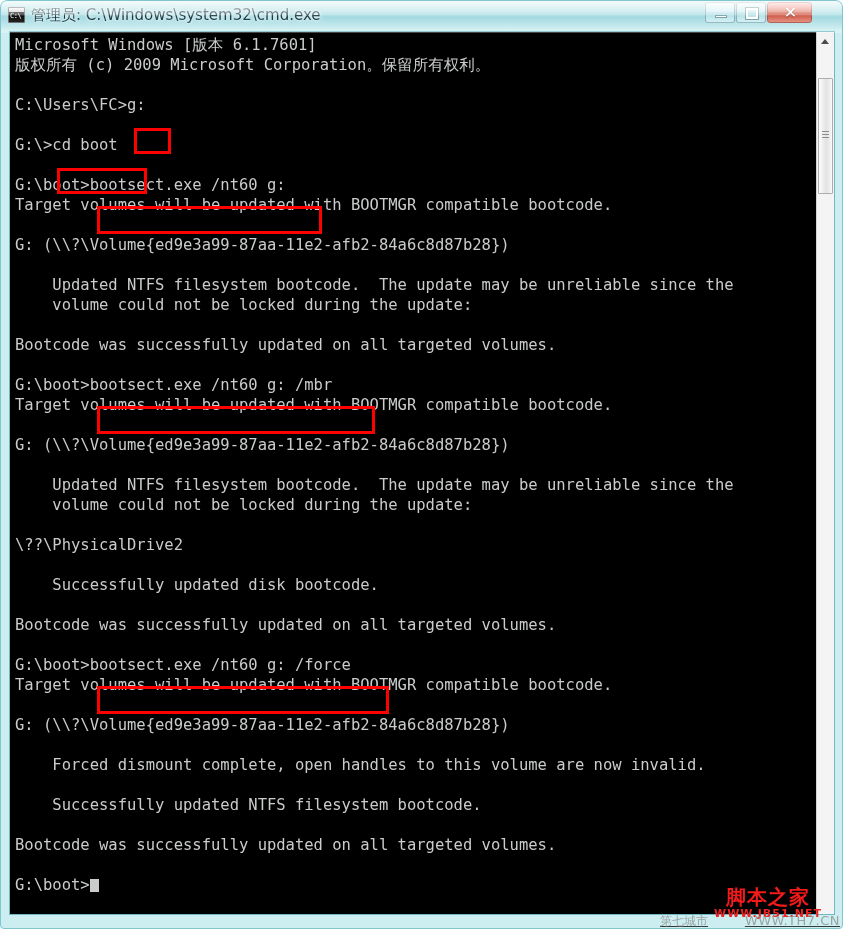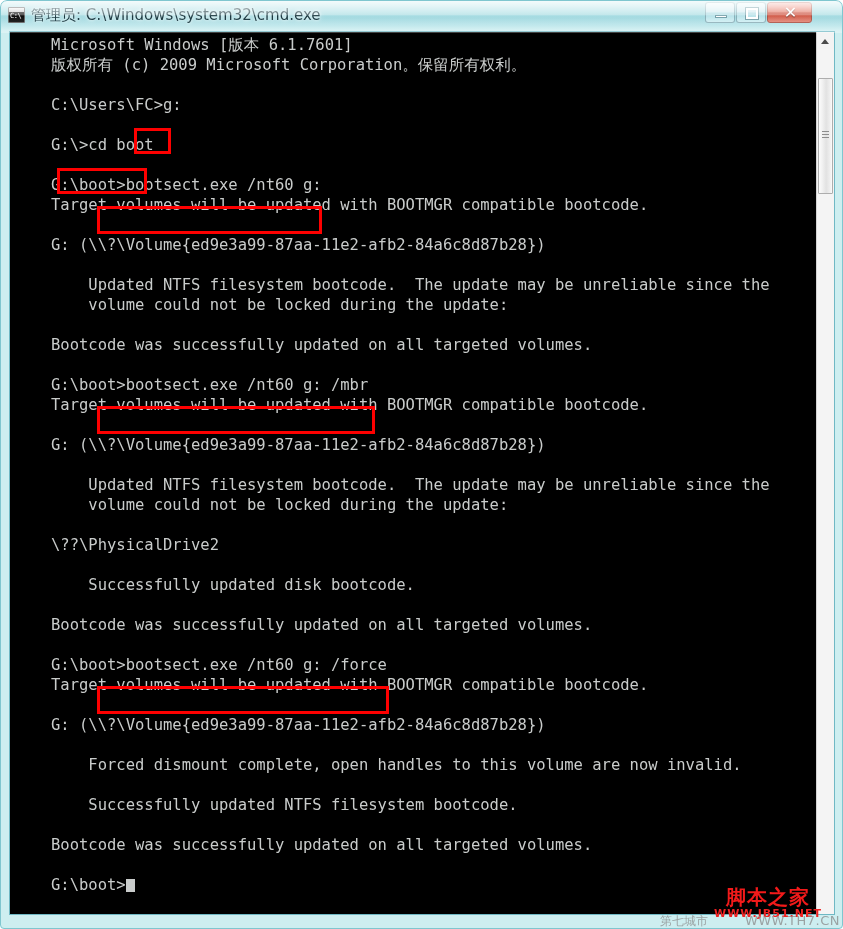--- a/index.html
+++ b/index.html
@@ -171,21 +171,21 @@
     position: absolute;
     left: 5px; top: 3px;
     width: 800px;
     font-family: "DejaVu Sans Mono", monospace;
     font-size: 15.5px;
     line-height: 20px;
     color: #c9cccb;
     white-space: pre;
     letter-spacing: 0px;
   }
-  .cline { height: 20px; margin-left: 36px; }
+  .cline { height: 20px; }
 
   
   #cursor-block {
     display: inline-block;
     width: 9px;
     height: 13px;
     background: #c9cccb;
     vertical-align: -2px;
   }
 
@@ -272,20 +272,21 @@
     line-height: 12px;
   }
   #watermark-th7 {
     position: absolute;
     left: 660px; top: 914px;
     width: 180px;
     pointer-events: none;
     display: flex;
     justify-content: space-between;
     opacity: 0.75;
+    text-decoration: underline;
   }
   #wm-th7-cn {
     font-family: "DejaVu Sans", sans-serif;
     font-size: 12px;
     color: #8a8a8a;
     line-height: 14px;
   }
   #wm-th7-url {
     font-family: "DejaVu Sans", sans-serif;
     font-size: 13px;

